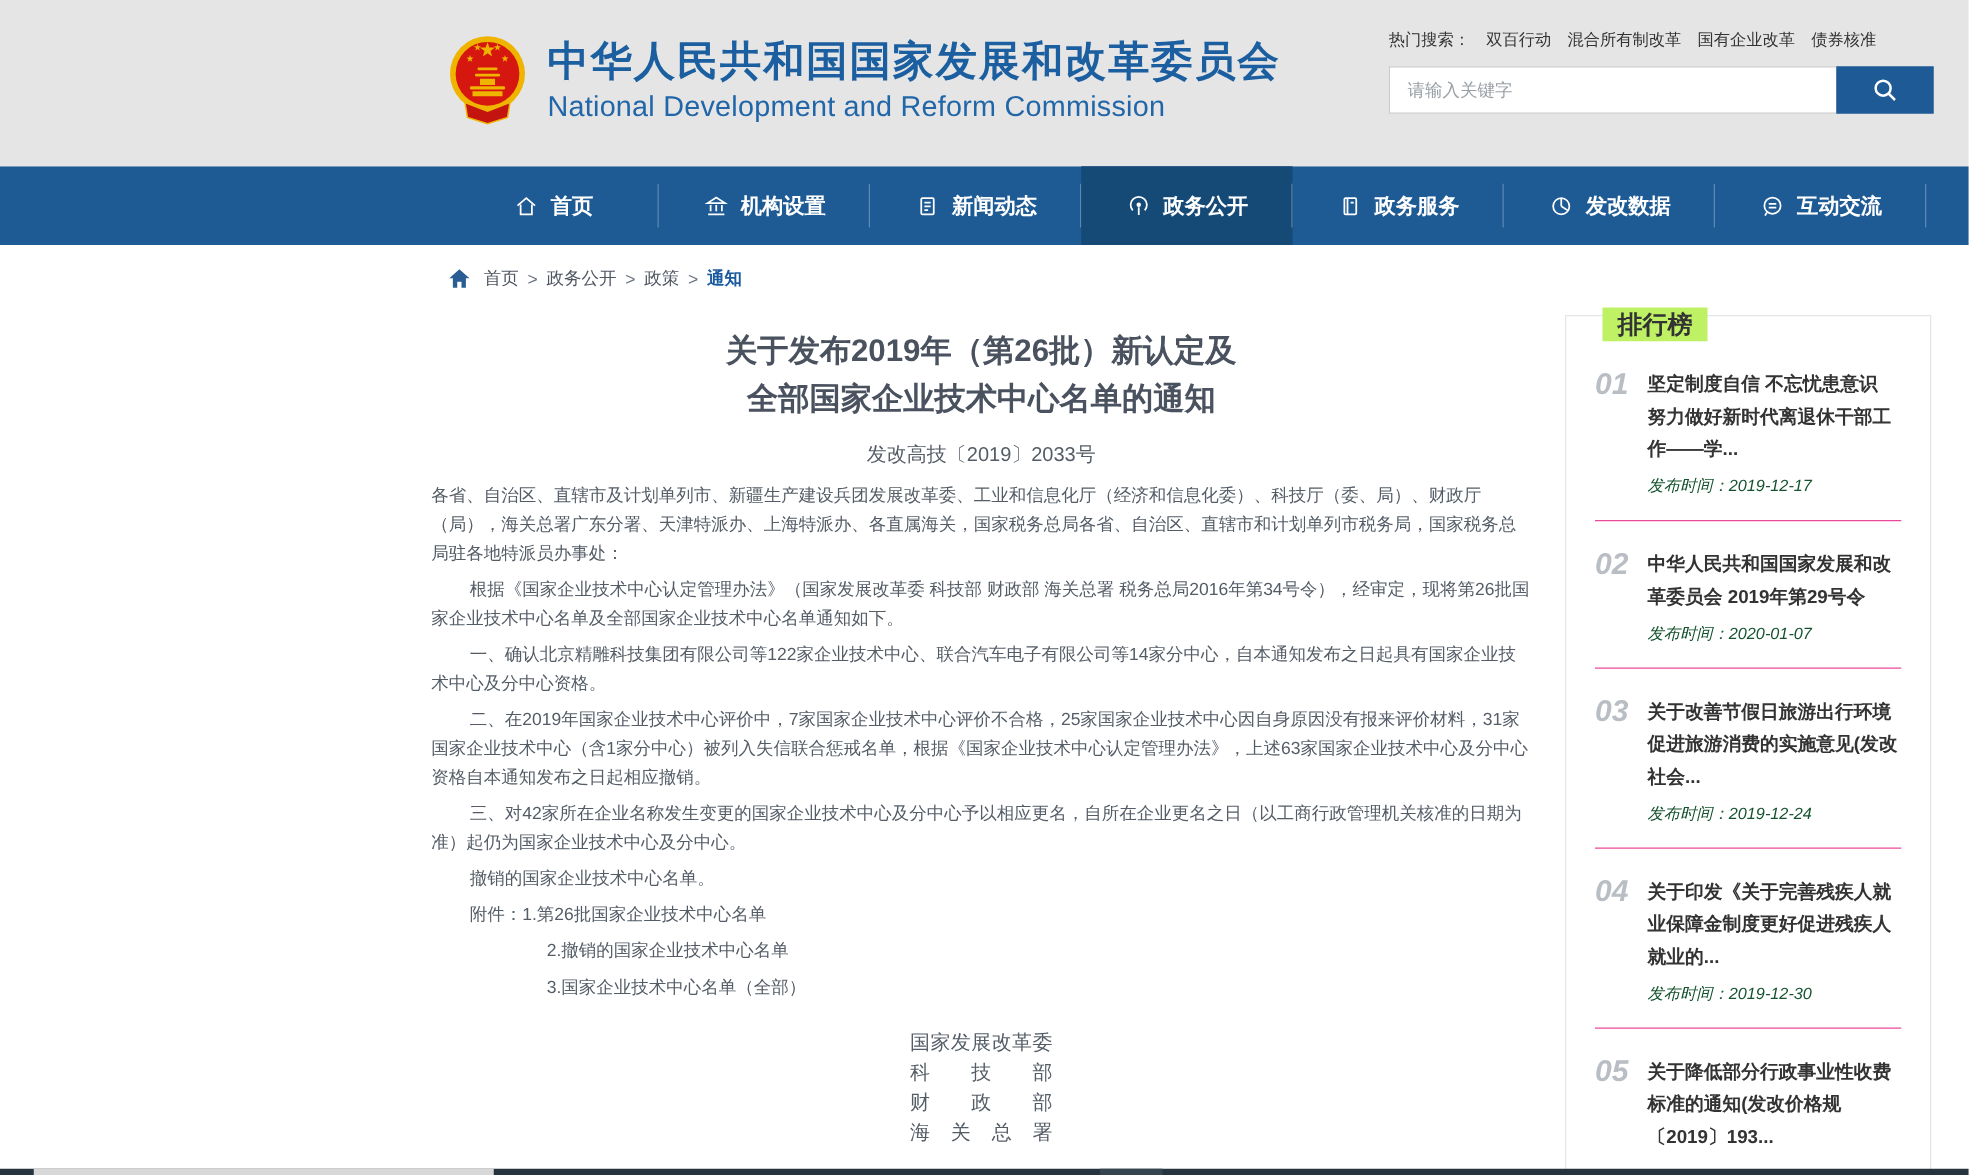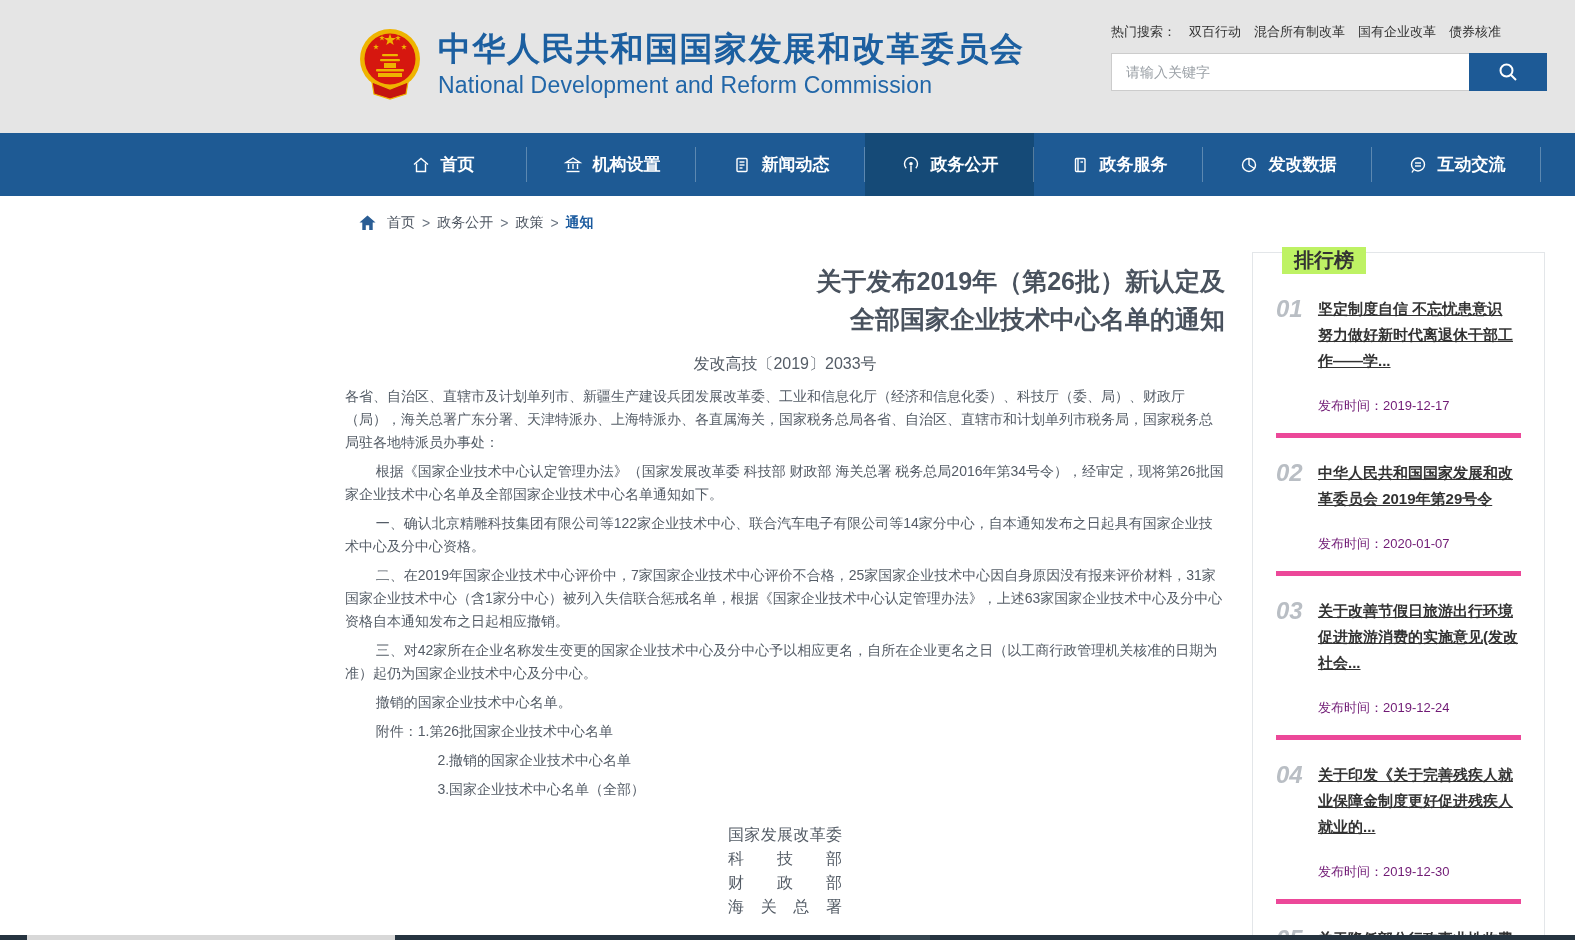--- a/index.html
+++ b/index.html
@@ -35,40 +35,40 @@
 
   
   .breadcrumb { position:absolute; top:214px; left:358px; display:flex; align-items:center; gap:7px; font-size:14px; color:#4d5560; }
   .crumb { cursor:pointer; }
   .crumb-sep { color:#6a7480; }
   .crumb-last { color:#1a5a9e; font-weight:bold; }
   .home-glyph { width:19px; height:18px; margin-right:3px; }
 
   
   .article { position:absolute; left:345px; top:262px; width:880px; }
-  .article-title { text-align:right; font-size:25px; font-weight:bold; color:#49525e; line-height:38px; }
+  .article-title { text-align:center; font-size:25px; font-weight:bold; color:#49525e; line-height:38px; }
   .doc-number { text-align:center; font-size:16px; color:#545c66; margin-top:16px; }
   .article-body { margin-top:10px; }
   .article-body p { font-size:14px; color:#545c66; line-height:23px; margin:6px 0; }
   .indent { text-indent:2.2em; }
   .attach-cont { padding-left:6.6em; }
   .signature { width:114px; margin:22px auto 0; }
   .signature .sig-line { display:block; font-size:16px; color:#545c66; line-height:24px;
                          text-align:justify; text-align-last:justify; }
 
   
   .sidebar { position:absolute; left:1252px; top:252px; width:293px; border:1px solid #e3e6e9; background:#fff; padding:0 23px 4px 23px; }
   .sidebar-title { display:inline-block; background:#bef264; font-size:20px; font-weight:bold; color:#333;
                    margin-top:-13px; margin-left:6px; padding:0 12px; }
-  .rank-item { display:flex; padding:22px 0 18px 0; border-bottom:5px solid #ec4899; }
+  .rank-item { display:flex; padding:22px 0 18px 0; border-bottom:1px solid #ec4899; }
   .rank-item:last-child { border-bottom:none; }
   .rank-num { font-size:24px; font-style:italic; font-weight:bold; color:#b9bec4; width:42px; flex-shrink:0; line-height:26px; }
   .rank-content { flex:1; }
-  .rank-title { font-size:15px; font-weight:bold; color:#333; line-height:26px; cursor:pointer;text-decoration:underline; }
-  .rank-date { font-size:13px; color:#701a75; margin-top:23px; }
+  .rank-title { font-size:15px; font-weight:bold; color:#333; line-height:26px; cursor:pointer; }
+  .rank-date { font-size:13px; color:#14532d; margin-top:7px;font-style:italic; }
 
   
   .footer-bar { position:absolute; left:0; bottom:0; width:1575px; height:5px; background:#263440; }
   .footer-seg { position:absolute; left:880px; top:0; width:50px; height:5px; background:#35454f; }
   .scroll-thumb { position:absolute; left:27px; top:0; width:368px; height:5px; background:#d8d8d8; cursor:pointer; }
 </style>
 </head>
 <body>
 
 <div class="header">

